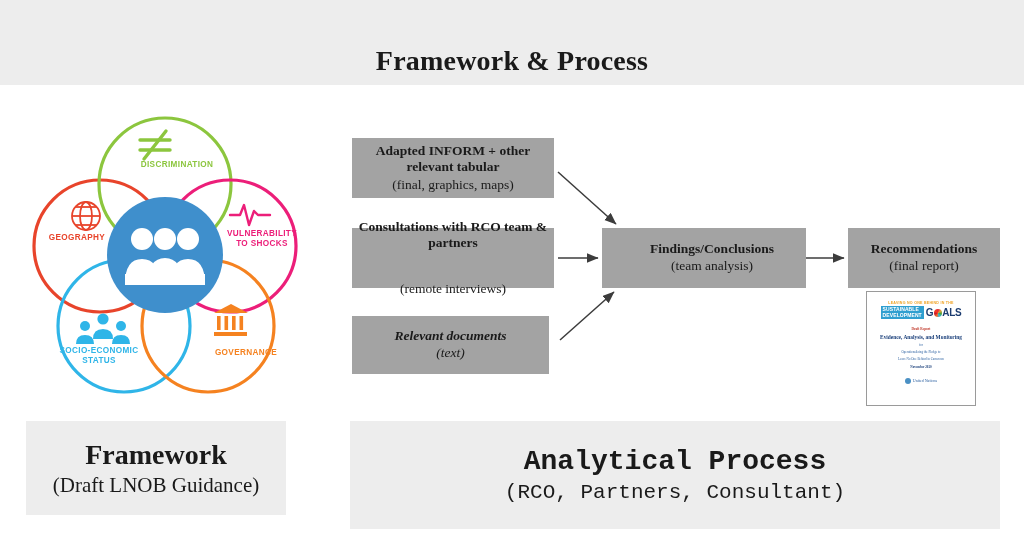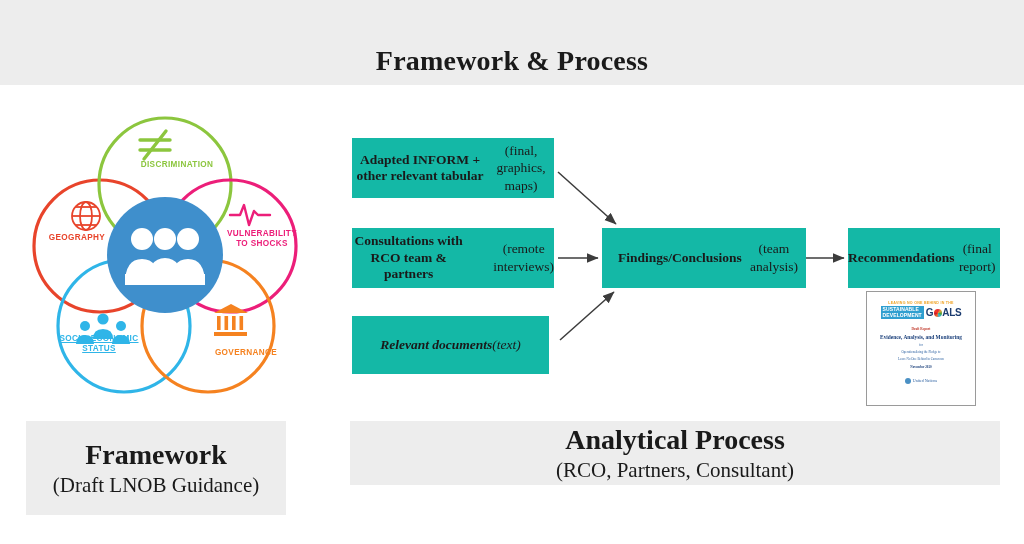--- a/index.html
+++ b/index.html
@@ -38,28 +38,28 @@
     font-weight:bold;
     font-size:8.2px;
     letter-spacing:.35px;
     text-align:center;
     line-height:1.25;
     white-space:pre-line;
   }
   #lbl-discrimination{left:104px;top:62px;width:110px;color:#8cc63e;}
   #lbl-geography{left:14px;top:135px;width:90px;color:#e8442b;}
   #lbl-vulnerability{left:198px;top:131px;width:92px;color:#ec1e79;}
-  #lbl-socio{left:28px;top:236px;width:106px;color:#2fb5e8;text-decoration:underline;}
+  #lbl-socio{left:28px;top:248px;width:106px;color:#2fb5e8;}
   #lbl-governance{left:176px;top:250px;width:104px;color:#f58220;}
 
   
   .pbox{
     position:absolute;
-    background:#14b8a6;
-    display:flex;flex-direction:row;
+    background:#a3a3a3;
+    display:flex;flex-direction:column;
     align-items:center;justify-content:center;
     text-align:center;
     color:#1a1a1a;
     font-family:"Liberation Serif", serif;
   }
   .pbox .t1{font-weight:bold;font-size:13.5px;line-height:1.22;}
   .pbox .t2{font-weight:normal;font-size:13.5px;line-height:1.3;}
 
   #box-inform{left:352px;top:138px;width:202px;height:60px;}
   #box-consult{left:352px;top:228px;width:202px;height:60px;gap:28px;}
@@ -122,21 +122,21 @@
   .caption{
     position:absolute;background:#ededed;
     display:flex;flex-direction:column;
     align-items:center;justify-content:center;
     text-align:center;color:#1a1a1a;
     font-family:"Liberation Serif", serif;
   }
   .caption .c1{font-weight:bold;font-size:28px;line-height:1.25;}
   .caption .c2{font-weight:normal;font-size:21px;line-height:1.3;}
   #cap-framework{left:26px;top:421px;width:260px;height:94px;}
-  #cap-process{left:350px;top:421px;width:650px;height:64px;}
+  #cap-process{left:350px;top:421px;width:650px;height:108px;font-family:Liberation Mono, monospace;}
 </style>
 </head>
 <body>
 
 <div class="stage">
 
   <div class="header-band"></div>
   <div class="header-title">Framework &amp; Process</div>
 
   <div class="venn-wrap">

